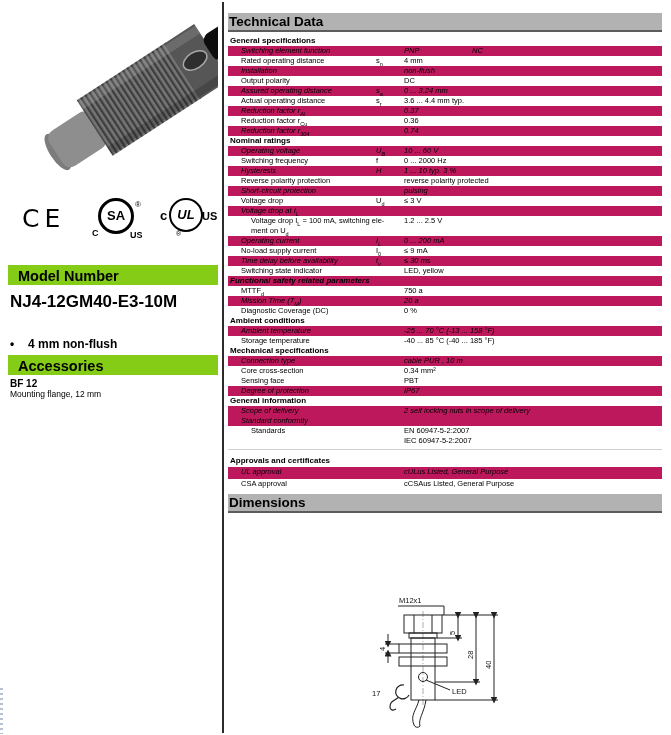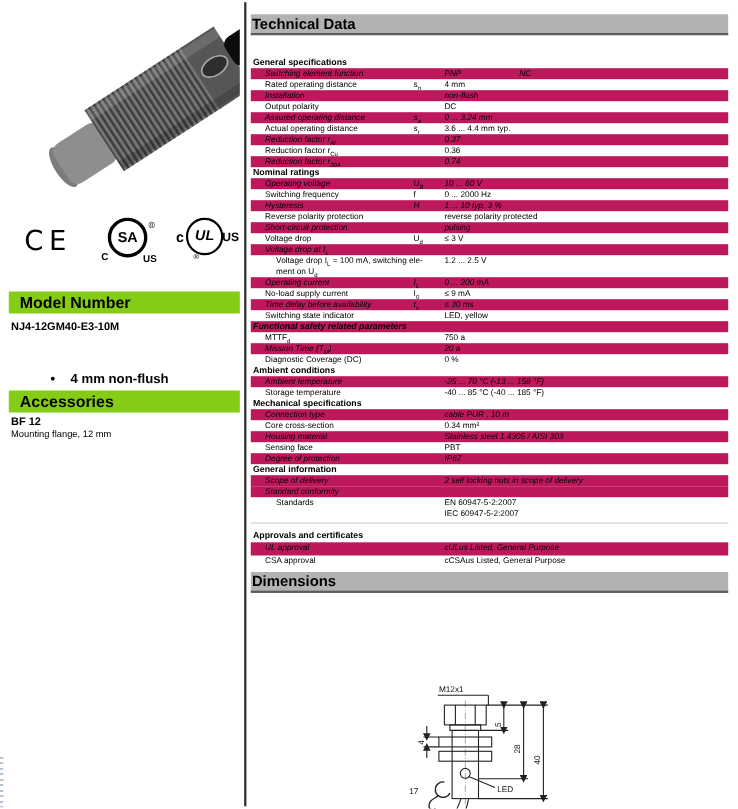--- a/index.html
+++ b/index.html
@@ -17,32 +17,32 @@
   .csa-c{position:absolute;left:0px;top:34px;font-size:9px;font-weight:bold;}
   .csa-us{position:absolute;left:38px;top:36px;font-size:9px;font-weight:bold;}
   .ul{position:absolute;left:152px;top:4px;width:58px;height:50px;}
   .ul-c{position:absolute;left:0;top:12px;font-size:13px;font-weight:bold;}
   .ul-circle{position:absolute;left:9px;top:2px;width:30px;height:30px;border:2.5px solid #000;border-radius:50%;text-align:center;line-height:28px;}
   .ul-text{font-weight:bold;font-style:italic;font-size:13px;}
   .ul-reg{position:absolute;left:16px;top:34px;font-size:7px;}
   .ul-us{position:absolute;left:42px;top:14px;font-size:11px;font-weight:bold;}
   .lbar{position:absolute;left:0;width:210px;height:20px;background:#84cc16;font-size:14.5px;font-weight:bold;line-height:22px;padding-left:10px;box-sizing:border-box;}
   .bar-model{top:265px;} .bar-features{top:313px;} .bar-acc{top:355px;}
-  .model-value{position:absolute;left:2px;top:292px;font-size:10px;font-weight:bold;}
-  .feature-item{position:absolute;left:2px;top:337px;font-size:12px;font-weight:bold;margin-left:36px;}
+  .model-value{position:absolute;left:2px;top:292px;font-size:17px;font-weight:bold;}
+  .feature-item{position:absolute;left:2px;top:337px;font-size:12px;font-weight:bold;}
   .feature-item .bullet{display:inline-block;width:18px;}
   .acc-name{position:absolute;left:2px;top:378px;font-size:10px;font-weight:bold;}
   .acc-desc{position:absolute;left:2px;top:389px;font-size:8.5px;}
   .edge-artifact{position:absolute;left:-8px;top:688px;width:3px;height:46px;opacity:.55;
     background:repeating-linear-gradient(180deg,#7a8fae 0 2px,transparent 2px 5px);}
   
   .right{position:absolute;left:228px;top:0;width:434px;}
   .bigbar{height:19px;background:#b2b2b2;border-bottom:2px solid #5c5c5c;font-size:13.5px;font-weight:bold;line-height:18px;padding-left:1px;box-sizing:border-box;}
   .bar-td{margin-top:13px;}
-  #spec-table{margin-top:20px;}
+  #spec-table{margin-top:4px;}
   .trow{position:relative;height:10px;}
   .trow.tall{height:20px;}
   .trow.shaded{background:#be185d;font-style:italic;}
   .trow .cell{position:absolute;top:0;font-size:7.5px;line-height:10px;white-space:nowrap;}
   .trow .lab.ind0{left:2px;font-weight:bold;font-size:8px;}
   .trow .lab.ind1{left:13px;}
   .trow .lab.ind2{left:23px;white-space:normal;width:150px;}
   .trow .sym{left:148px;}
   .trow .val{left:176px;}
   .trow .val.wrap{white-space:normal;width:250px;}
@@ -243,24 +243,20 @@
         <div class="trow">
           <div class="cell lab ind0">Mechanical specifications</div>
         </div>
         <div class="trow shaded">
           <div class="cell lab ind1">Connection type</div>
           <div class="cell val">cable PUR , 10 m</div>
         </div>
         <div class="trow">
           <div class="cell lab ind1">Core cross-section</div>
           <div class="cell val">0.34 mm²</div>
-        </div>
-        <div class="trow shaded">
-          <div class="cell lab ind1">Housing material</div>
-          <div class="cell val">Stainless steel 1.4305 / AISI 303</div>
         </div>
         <div class="trow">
           <div class="cell lab ind1">Sensing face</div>
           <div class="cell val">PBT</div>
         </div>
         <div class="trow shaded">
           <div class="cell lab ind1">Degree of protection</div>
           <div class="cell val">IP67</div>
         </div>
         <div class="trow">

